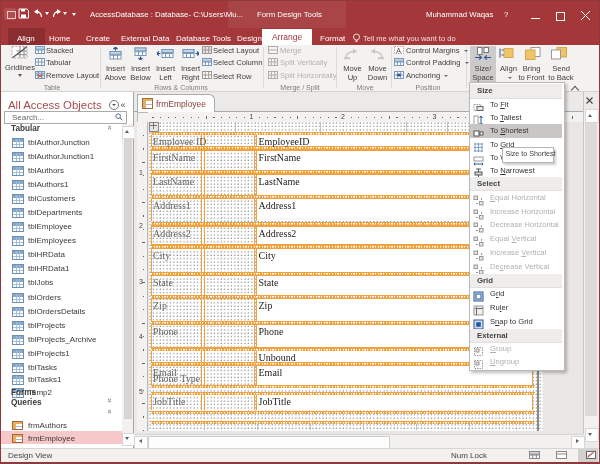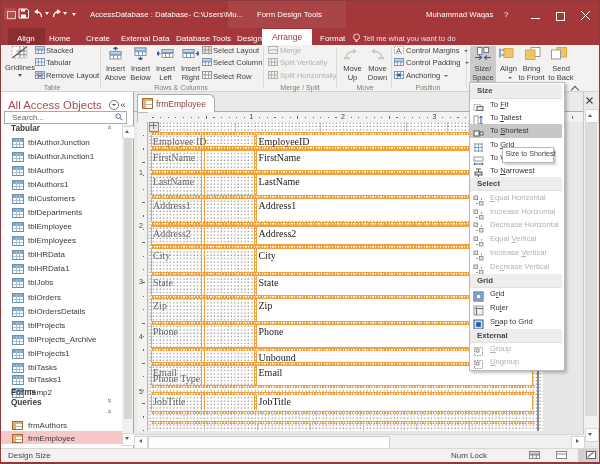--- a/index.html
+++ b/index.html
@@ -632,15 +632,15 @@
 <div class="a" style="z-index:51;left:490px;top:357.3px;font-size:7.6px;color:#b2b0ae;white-space:nowrap"><u>U</u>ngroup</div>
 <div class="a" style="z-index:51;left:473px;top:356.3px;width:11px;height:11px"><svg width="11" height="11" viewBox="0 0 11 11">
         <rect x="1.5" y="1.5" width="8" height="8" fill="none" stroke="#9a9896" stroke-dasharray="1.5 1"></rect>
         <rect x="3" y="3" width="3" height="3" fill="#e8e6e4" stroke="#9a9896"></rect>
       </svg></div>
 <div class="a" style="z-index:60;left:502px;top:147px;width:50px;height:13.5px;background:#fff;border:1px solid #b8b6b4;box-shadow:1.5px 1.5px 2px rgba(0,0,0,.2)"></div>
 <div class="a" style="z-index:61;left:505.5px;top:150px;font-size:7.1px;color:#444;white-space:nowrap">Size to Shortest</div>
 </div>
 
 <div class="a sb" style="left:1px;top:448px;width:598px;height:14px;border-top:1px solid #d8d6d4"></div>
-<div class="a" style="left:8px;top:451px;font-size:8px;color:#444">Design Size</div>
+<div class="a" style="left:8px;top:451px;font-size:8px;color:#444">Design View</div>
 <div class="a" style="left:451px;top:451px;font-size:8px;color:#444">Num Lock</div>
 <div class="a win" style="z-index:99;pointer-events:none"></div>
 
 </body></html>

